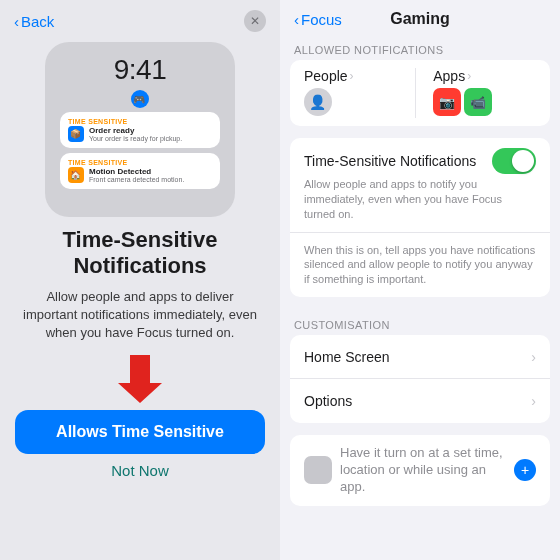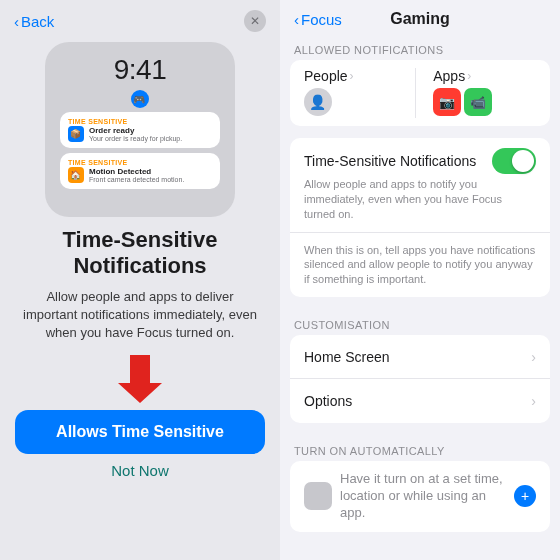--- a/index.html
+++ b/index.html
@@ -516,21 +516,20 @@
       <div class="card-row">
         <span class="card-row-label">Home Screen</span>
         <span class="chevron">›</span>
       </div>
       <div class="card-row">
         <span class="card-row-label">Options</span>
         <span class="chevron">›</span>
       </div>
     </div>
 
-    <div class="section-label">TURN ON AUTOMATICALLY</div>
     <div class="card-group">
       <div class="auto-row">
         <div class="auto-row-icon"></div>
         <div class="auto-row-text">Have it turn on at a set time, location or while using an app.</div>
         <div class="auto-row-plus">+</div>
       </div>
 
     </div>
 
   </div>

